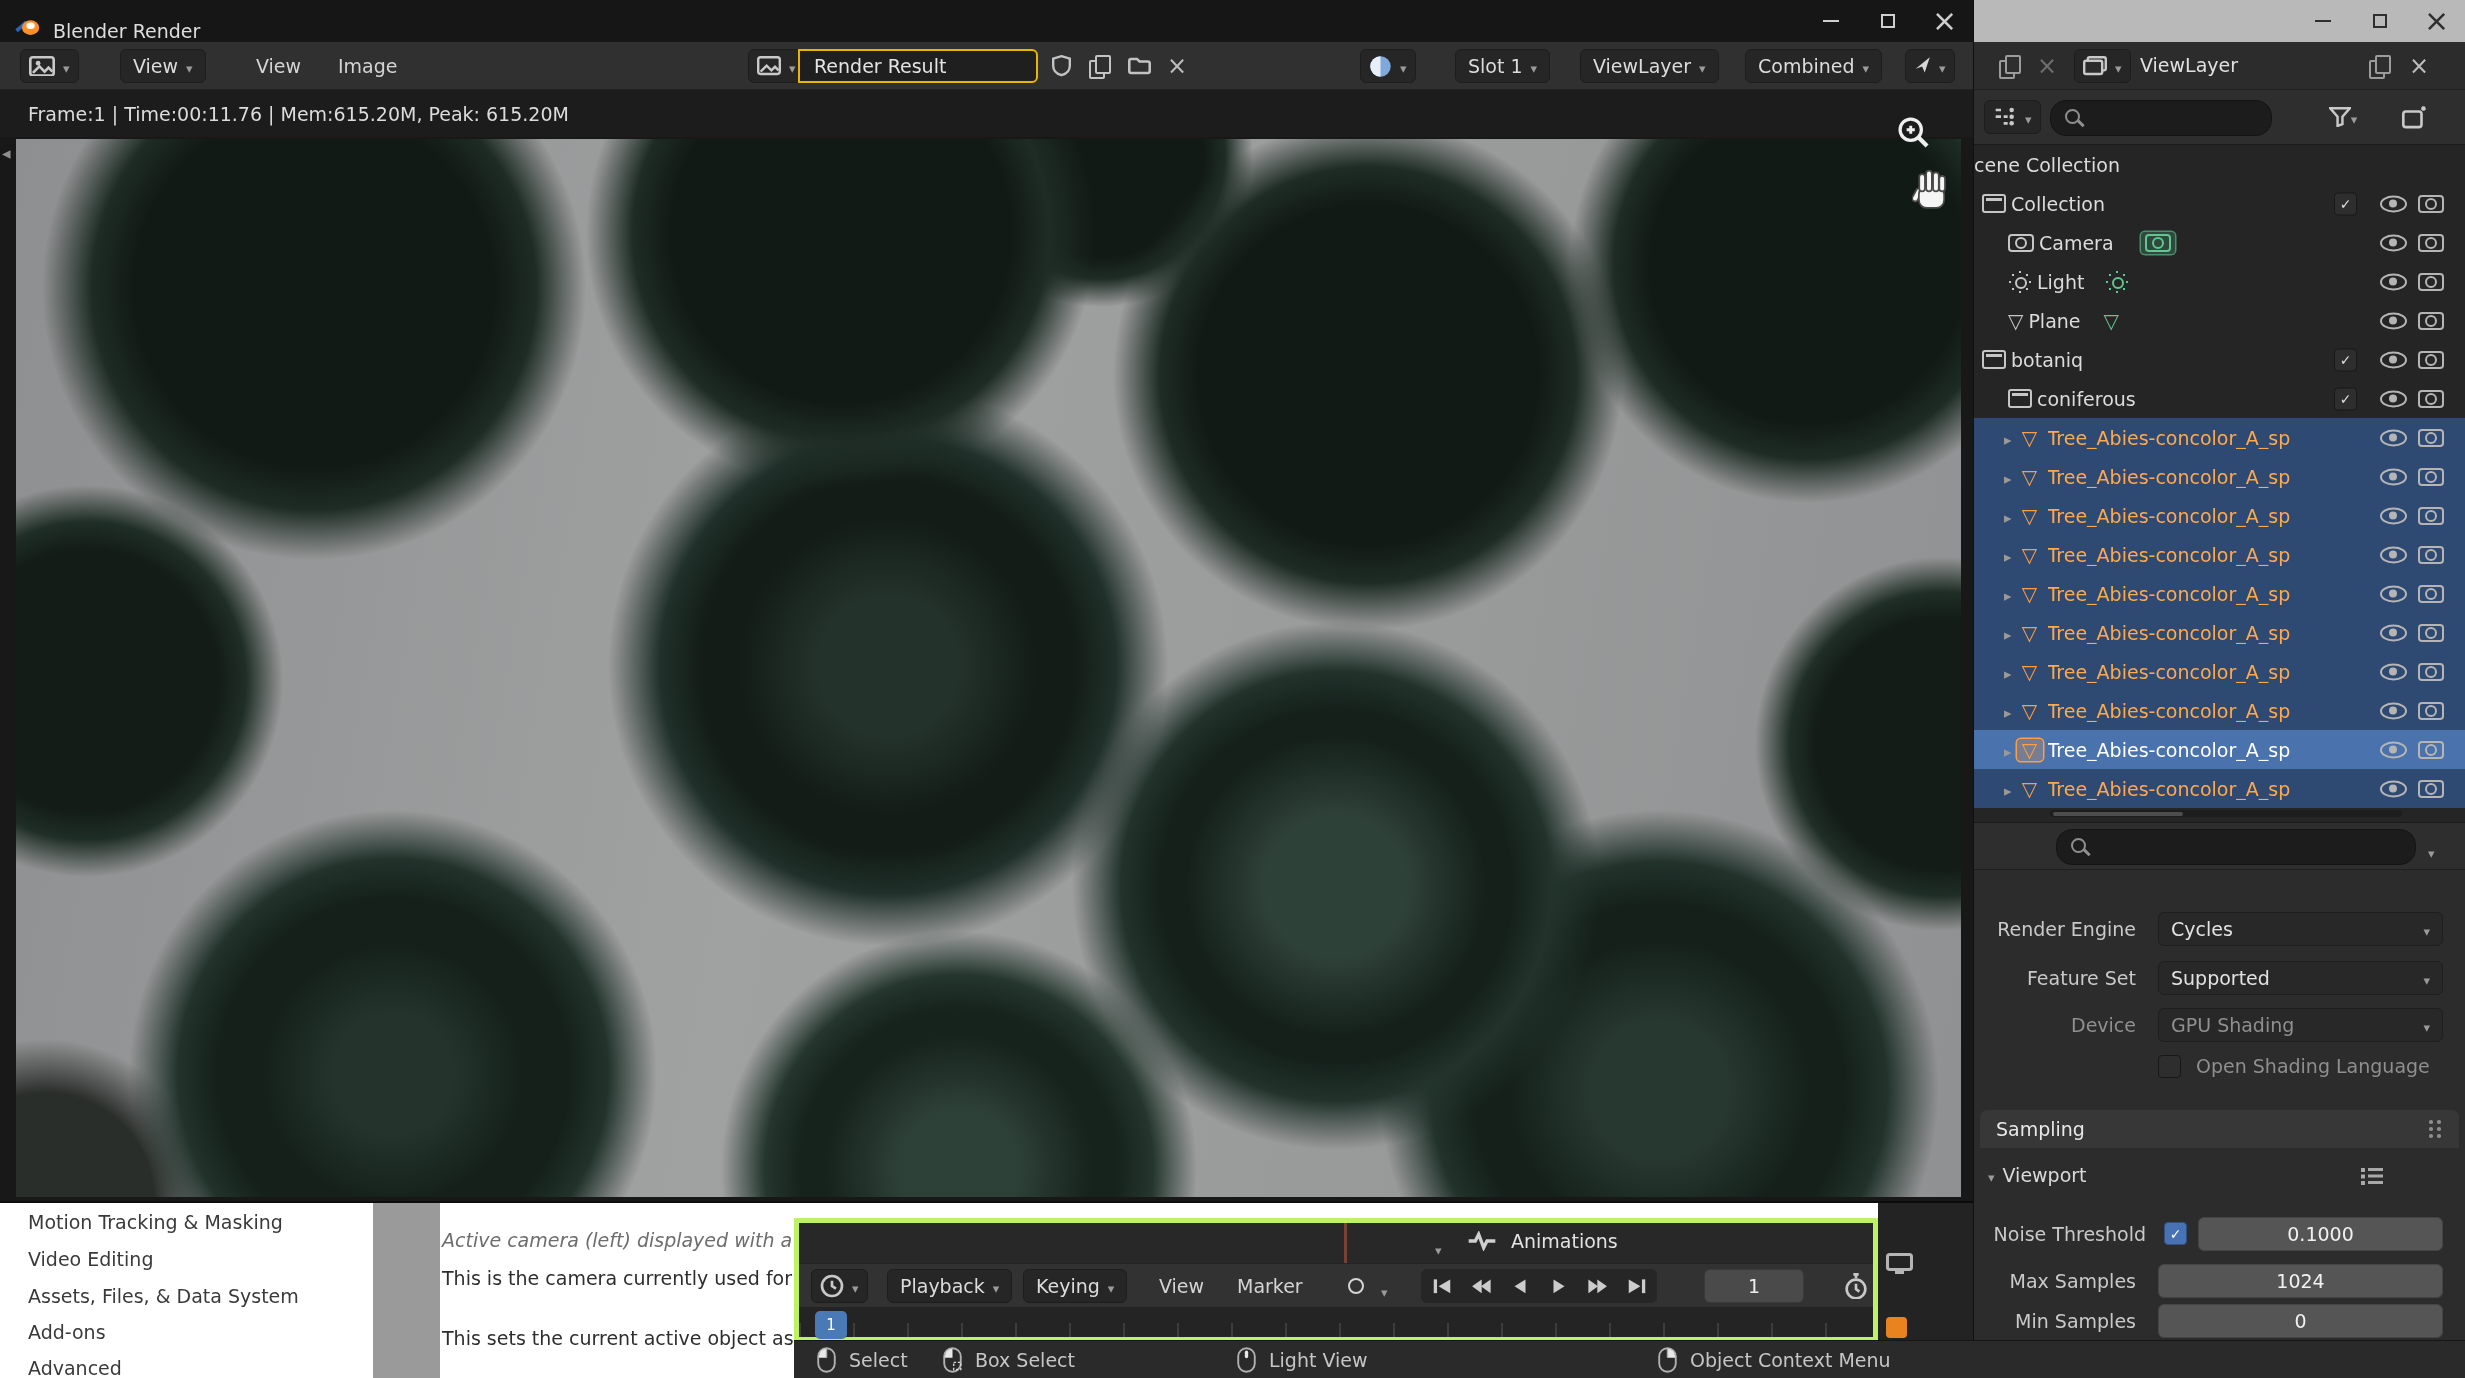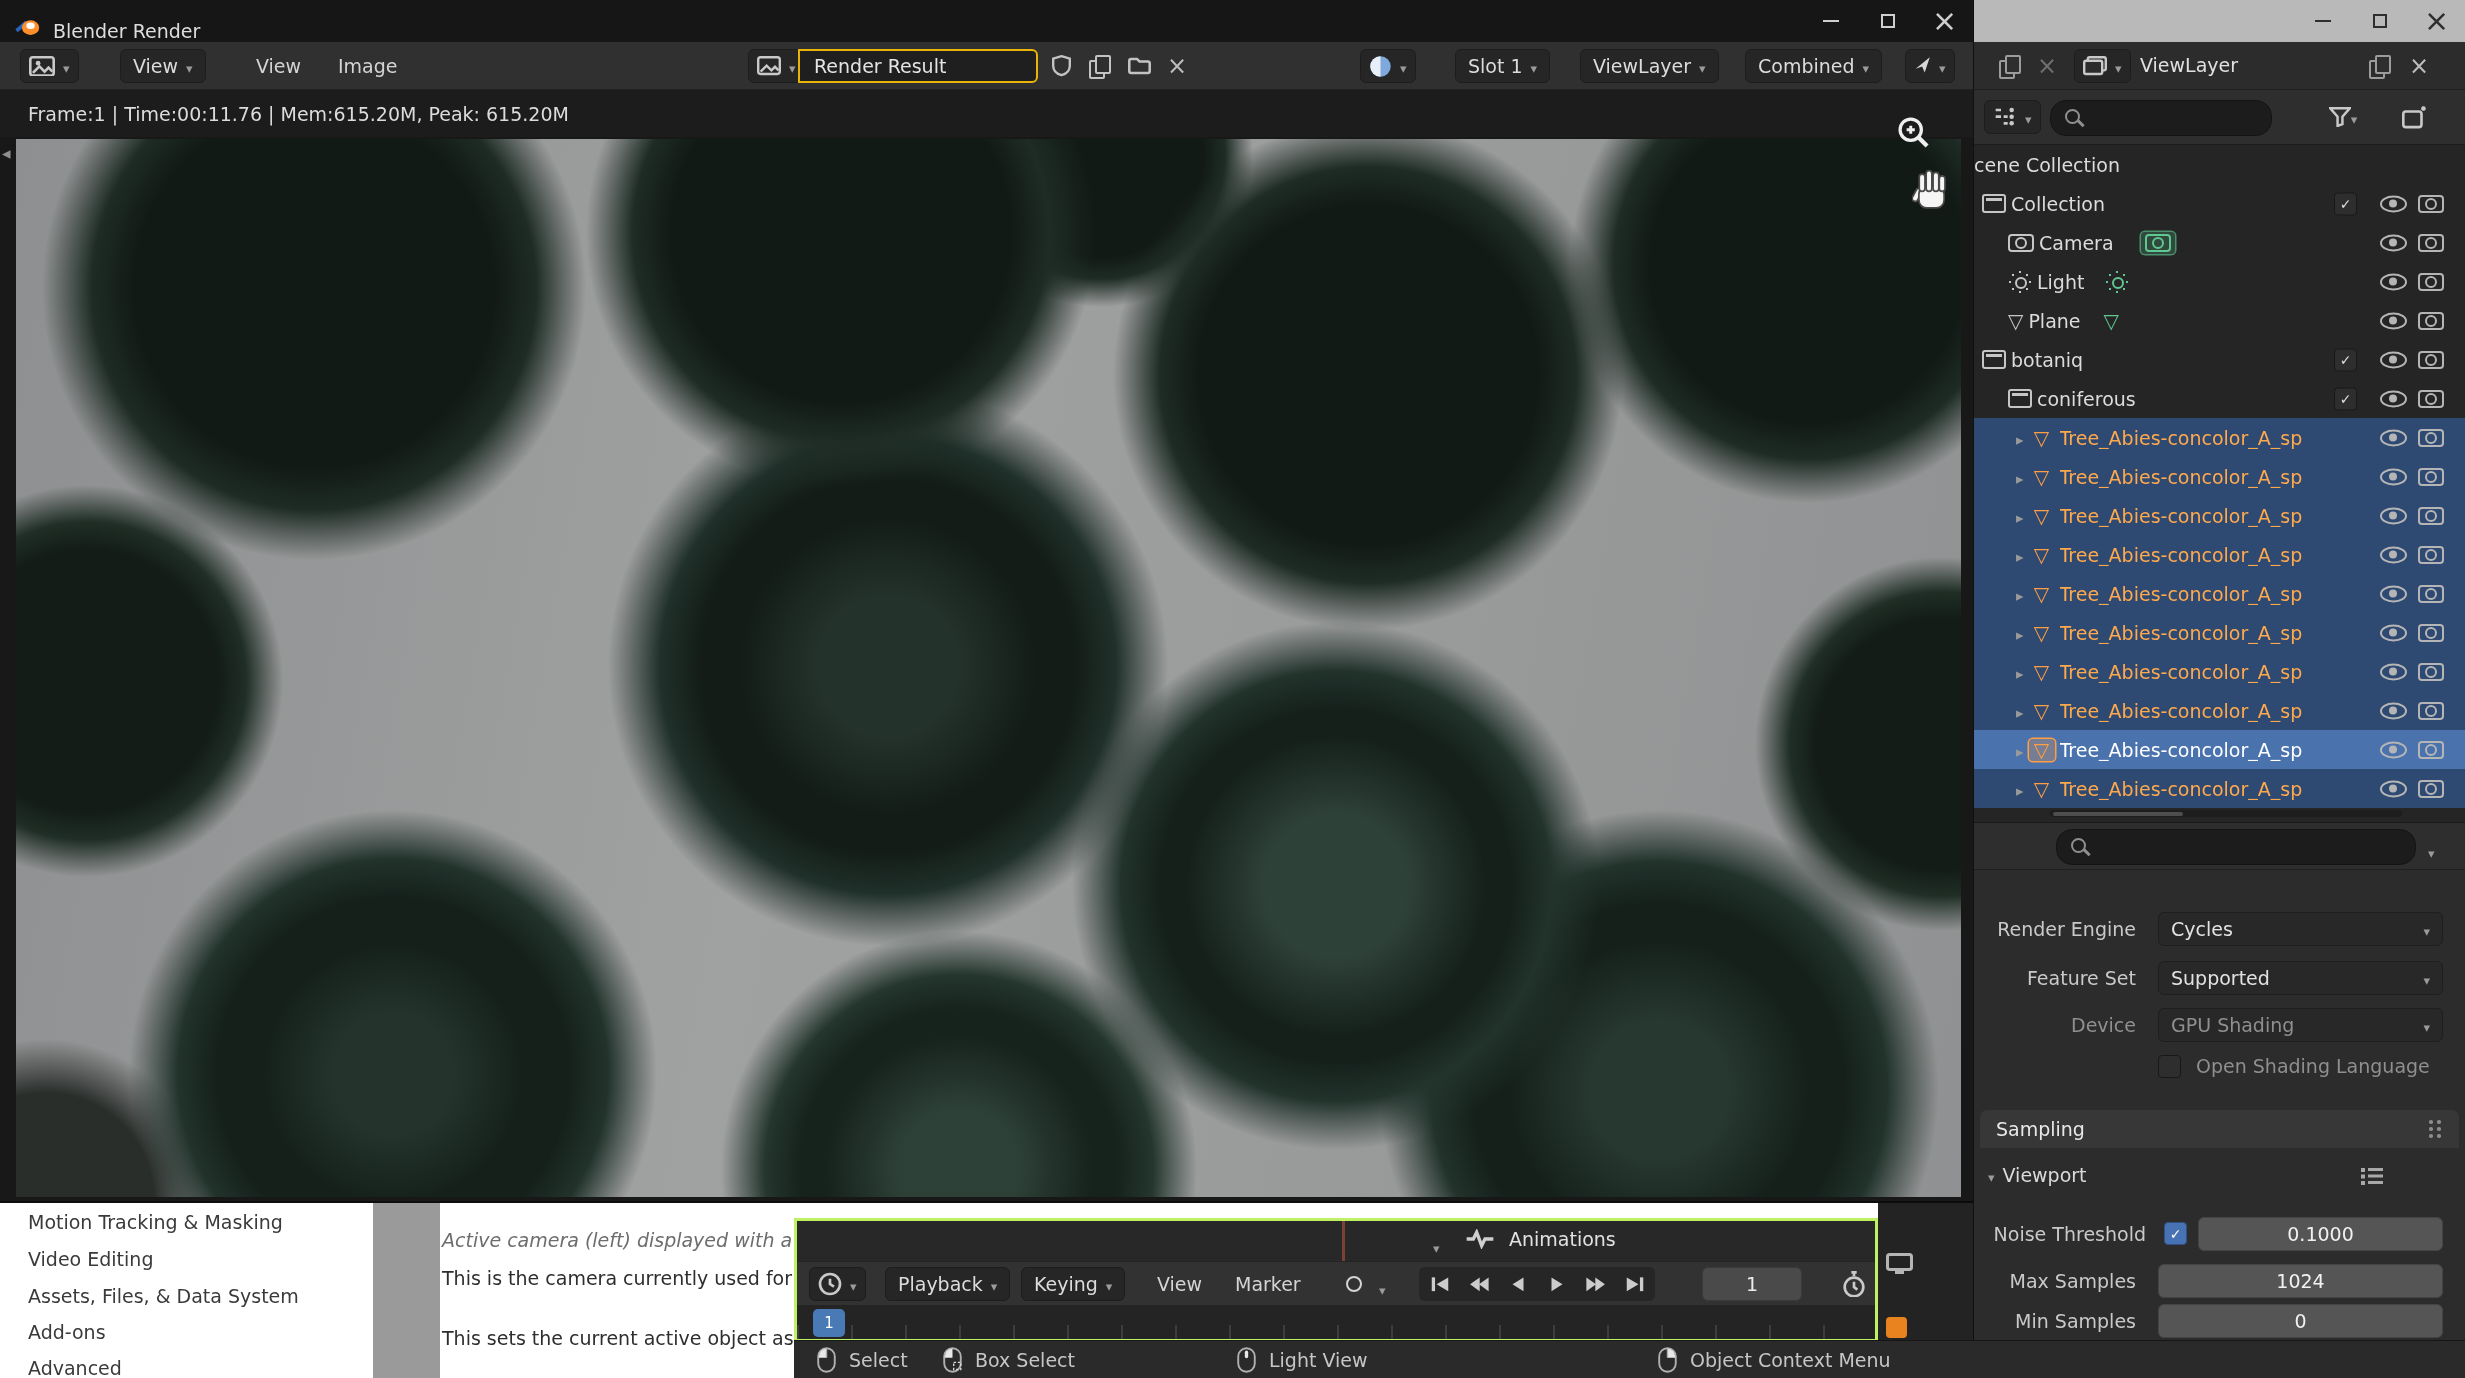--- a/index.html
+++ b/index.html
@@ -86,21 +86,21 @@
 
 #right-panel{position:absolute;left:1973px;top:0;width:492px;height:1340px;background:#252525;z-index:50;overflow:hidden;border-left:1px solid #111}
 .mw-titlebar{position:absolute;left:0;top:0;right:0;height:42px;background:#b9b9b9}
 .mw-titlebar .wb{color:#2e2e2e}
 .mw-topbar{position:absolute;left:0;top:42px;right:0;height:48px;background:#2c2c2c;border-bottom:1px solid #1e1e1e}
 .mw-topbar>*{position:absolute;top:7px}
 .ol-header{position:absolute;left:0;top:90px;right:0;height:55px;background:#2e2e2e;border-bottom:1px solid #1c1c1c}
 .ol-header>*{position:absolute;top:10px}
 .ol-body{position:absolute;left:0;top:145px;right:0;height:677px;background:#252525}
 .ol-row{position:relative;display:flex;align-items:center;gap:5px;height:39px;padding-right:110px;white-space:nowrap}
-.ol-row.d1{padding-left:8px}.ol-row.d2{padding-left:34px}.ol-row.d3{padding-left:42px}
+.ol-row.d1{padding-left:8px}.ol-row.d2{padding-left:34px}.ol-row.d3{padding-left:30px}
 .ol-row.sel{background:#2e4a72}
 .ol-row.active{background:#4a72ad}
 .ol-label{color:#dcdcdc;overflow:hidden;text-overflow:clip}
 .ol-label.orange{color:#ffa94d}
 .ol-row.active .ol-label{color:#ffffff}
 .tg{position:absolute;top:50%;transform:translateY(-50%)}
 .tg-check{left:360px}.tg-eye{left:406px}.tg-cam{left:444px}
 .data-ico{display:inline-flex;align-items:center;justify-content:center;padding:2px 4px;border-radius:4px;margin-left:22px;color:#5fc792}
 .data-ico.hl{background:rgba(95,199,146,.22);box-shadow:0 0 0 1.5px rgba(95,199,146,.65)}
 .tree-ico{color:#ff9e43;width:26px;display:flex;justify-content:center}
@@ -113,21 +113,21 @@
 .prow{position:absolute;left:0;right:0;height:34px}
 .plabel{position:absolute;left:0;top:0;width:172px;height:34px;display:flex;align-items:center;justify-content:flex-end;padding-right:10px;color:#c9c9c9;white-space:nowrap}
 .plabel.dim{color:#8f8f8f}
 .pfield{position:absolute;left:184px;top:0;width:285px;height:34px;display:flex;align-items:center;gap:8px;padding:0 12px;background:#282828;border:1px solid #1e1e1e;border-radius:6px;color:#e2e2e2}
 .pfield .grow{flex:1;text-align:left;white-space:nowrap;overflow:hidden}
 .pfield.dim{color:#8f8f8f}
 .pnum{position:absolute;top:0;height:34px;background:#555555;border:1px solid #444;border-radius:6px;display:flex;align-items:center;justify-content:center;color:#f1f1f1}
 .psec{position:absolute;left:6px;right:6px;height:38px;background:#373737;border-radius:7px 7px 0 0;display:flex;align-items:center;padding:0 16px;color:#e8e8e8}
 .psub{position:absolute;left:0;right:0;height:34px;display:flex;align-items:center;gap:8px;padding:0 14px;color:#dadada}
 
-#timeline-window{position:absolute;left:794px;top:1218px;width:1084px;height:124px;background:#2b2b2b;z-index:30;border:3px solid #bef264}
+#timeline-window{position:absolute;left:794px;top:1218px;width:1084px;height:124px;background:#2b2b2b;z-index:30;border:5px solid #bef264}
 .tl-top{position:absolute;left:0;top:0;right:0;height:40px;background:#282828}
 .tl-top>*{position:absolute;top:8px}
 .tl-header{position:absolute;left:0;top:40px;right:0;height:44px;background:#323232;border-top:1px solid #242424}
 .tl-header>*{position:absolute;top:5px}
 .tl-ruler{position:absolute;left:0;top:84px;right:0;bottom:0;background:#242424}
 .tl-ticks{position:absolute;left:0;right:0;bottom:0;height:14px;background:repeating-linear-gradient(90deg,#3d3d3d 0 2px,transparent 2px 54px)}
 .playhead{position:absolute;left:16px;top:4px;width:32px;height:28px;background:#4a7ab5;border-radius:5px;display:flex;align-items:center;justify-content:center;font-size:15px;color:#fff}
 .transport{display:flex;gap:2px;background:#262626;border-radius:6px;padding:2px}
 .tbtn{width:37px;height:30px;display:flex;align-items:center;justify-content:center}
 .frame-field{display:flex;align-items:center;justify-content:center;width:100px;height:34px;background:#4a4a4a;border:1px solid #3a3a3a;border-radius:6px;color:#ececec}

